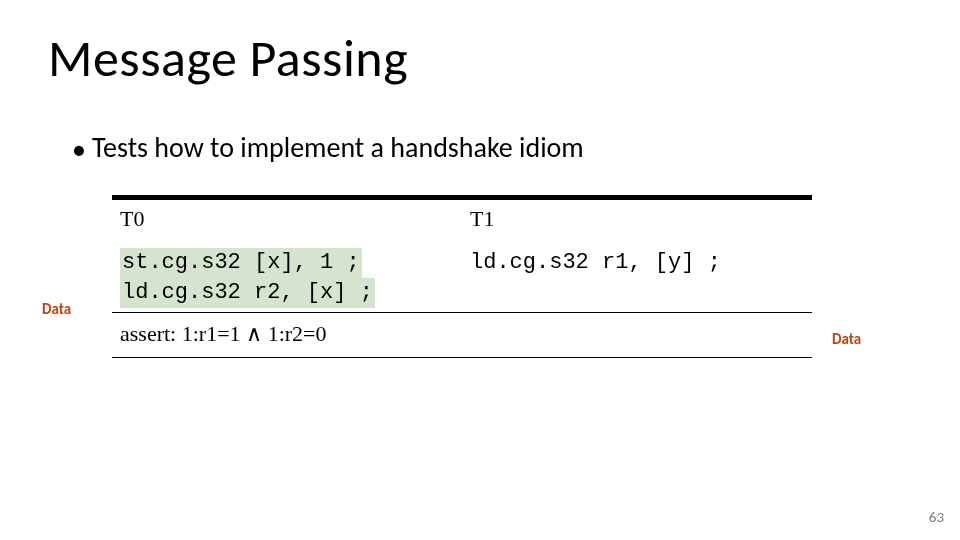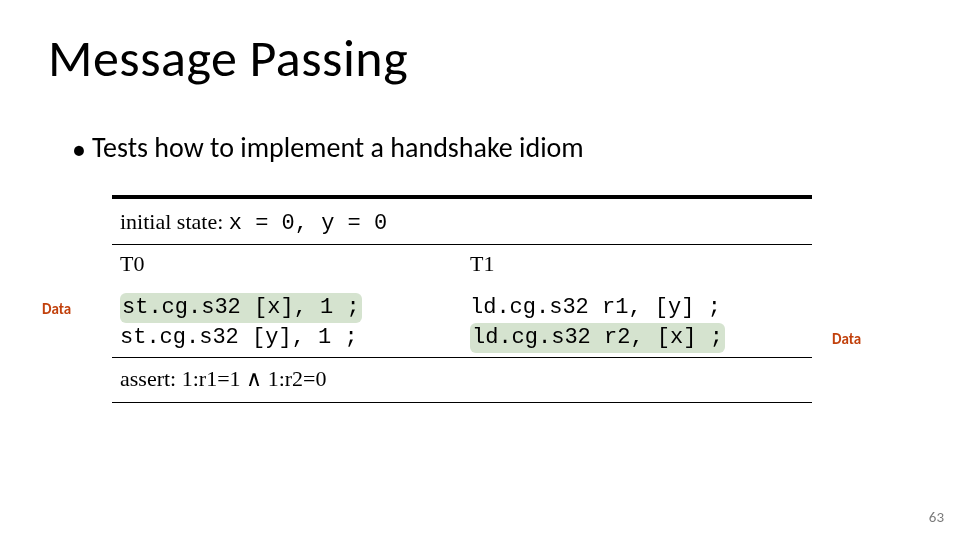--- a/index.html
+++ b/index.html
@@ -86,21 +86,20 @@
   .code-line {
     font-family: "Courier New", monospace;
     font-size: 22px;
     line-height: 30px;
     white-space: pre;
   }
   .hl {
     display: inline-block;
     background: #d5e3cf; 
     padding: 0 2px;
-    border-radius: 6px;
   }
   .assert {
     font-family: Liberation Serif, serif;
     font-size: 22px;
     padding: 8px 8px 10px 8px;
   }
 
   .data-label {
     position: absolute;
     font-weight: 700;
@@ -125,24 +124,20 @@
 
   <div class="title">Message Passing</div>
 
   <div class="bullet-row">
     <span class="bullet-dot">•</span><span>Tests how to implement a handshake idiom</span>
   </div>
 
   <div class="table-wrap">
     <div class="rule-top"></div>
 
-    <div class="initial">
-      <span class="serif">initial state:</span>
-      <span class="mono">x = 0, y = 0</span>
-    </div>
 
     <div class="rule-thin"></div>
 
     <div class="threads">
       <div class="thread-row">
         <div class="tcol">
           <div class="thread-label">T0</div>
         </div>
         <div class="tcol">
           <div class="thread-label">T1</div>
@@ -153,23 +148,20 @@
         <div class="tcol">
           <span class="code-line hl">st.cg.s32 [x], 1 ;</span>
         </div>
         <div class="tcol">
           <span class="code-line">ld.cg.s32 r1, [y] ;</span>
         </div>
       </div>
 
       <div class="thread-row">
         <div class="tcol">
-          <span class="code-line">st.cg.s32 [y], 1 ;</span>
-        </div>
-        <div class="tcol">
           <span class="code-line hl">ld.cg.s32 r2, [x] ;</span>
         </div>
       </div>
     </div>
 
     <div class="rule-thin"></div>
 
     <div class="assert">
       <span>assert:</span>
       <span>1:r1=1 ∧ 1:r2=0</span>

